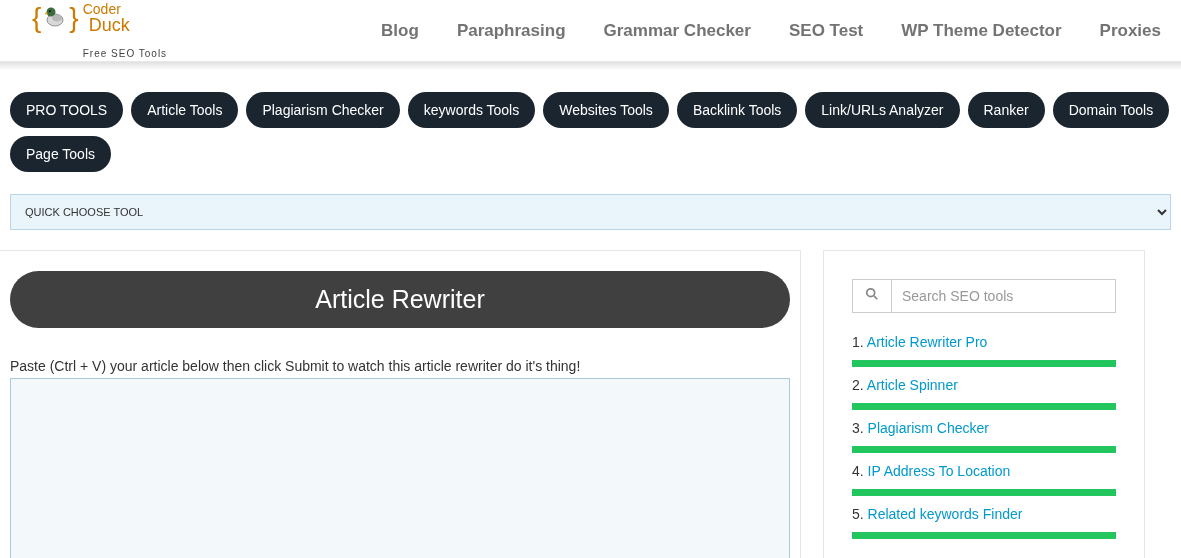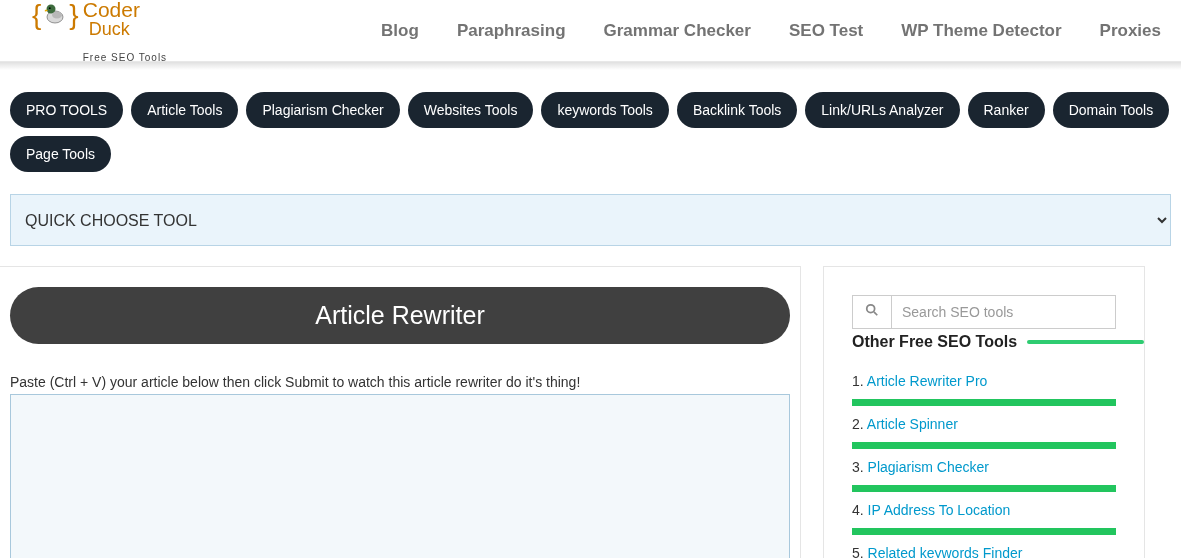--- a/index.html
+++ b/index.html
@@ -41,21 +41,21 @@
     .duck-icon {
       display: inline-block;
     }
     .logo-text {
       display: flex;
       flex-direction: column;
       line-height: 1;
     }
     .logo-text-coder {
       color: #cc7a00;
-      font-size: 21px;
+      font-size: 14px;
       font-weight: 500;
     }
     .logo-text-duck {
       color: #cc7a00;
       font-size: 18px;
       font-weight: 500;
       padding-left: 6px;
     }
     .logo-subtitle {
       color: #444;
@@ -93,23 +93,23 @@
       font-size: 14px;
       cursor: pointer;
       white-space: nowrap;
       text-align: center;
     }
     .select-row {
       padding: 6px 10px 10px 10px;
     }
     .tool-select {
       width: 100%;
-      height: 52px;
+      height: 36px;
       padding: 0 10px;
-      font-size: 16px;
+      font-size: 11px;
       border: 1px solid #b8d4e6;
       background: #eaf4fb;
       font-weight: 500;
       color: #333;
     }
     .body-row {
       display: flex;
       align-items: flex-start;
       gap: 22px;
       padding: 10px 0 0 0;
@@ -147,21 +147,21 @@
     }
     .side-col {
       width: 322px;
       border: 1px solid #e5e5e5;
       padding: 28px 28px 10px 28px;
       margin-right: 36px;
       min-height: 380px;
     }
     .search-row {
       display: flex;
-      margin-bottom: 4px;
+      margin-bottom: 11px;
     }
     .search-btn {
       width: 40px;
       height: 34px;
       border: 1px solid #ccc;
       background: #ffffff;
       display: flex;
       align-items: center;
       justify-content: center;
       cursor: pointer;
@@ -253,22 +253,22 @@
     <span class="main-nav-item">WP Theme Detector</span>
     <span class="main-nav-item">Proxies</span>
   </nav>
 </div>
 <div class="shadow-bar"></div>
 
 <div class="pill-nav">
   <span class="pill">PRO TOOLS</span>
   <span class="pill">Article Tools</span>
   <span class="pill">Plagiarism Checker</span>
+  <span class="pill">keywords Tools</span>
   <span class="pill">Websites Tools</span>
-  <span class="pill">keywords Tools</span>
   <span class="pill">Backlink Tools</span>
   <span class="pill">Link/URLs Analyzer</span>
   <span class="pill">Ranker</span>
   <span class="pill">Domain Tools</span>
   <span class="pill">Page Tools</span>
 </div>
 
 <div class="select-row">
   <select class="tool-select">
     <option>QUICK CHOOSE TOOL</option>
@@ -287,24 +287,20 @@
       <div class="search-btn">
         <span>
           <svg width="14" height="14" viewBox="0 0 16 16">
               <circle cx="6.5" cy="6.5" r="4.5" fill="none" stroke="#888" stroke-width="2"></circle>
               <line x1="10.2" y1="10.2" x2="14" y2="14" stroke="#888" stroke-width="2"></line>
             </svg>
         </span>
       </div>
       <input class="search-input" type="text" placeholder="Search SEO tools" style="">
     </div>
-    <div class="other-tools-heading-row">
-      <span class="other-tools-heading">Other Free SEO Tools</span>
-      <span class="green-line"></span>
-    </div>
     <ul class="tool-list">
       <li>
         <span class="tool-num">1.</span>
         <span class="tool-link">Article Rewriter Pro</span>
       </li>
       <li>
         <span class="tool-num">2.</span>
         <span class="tool-link">Article Spinner</span>
       </li>
       <li>

